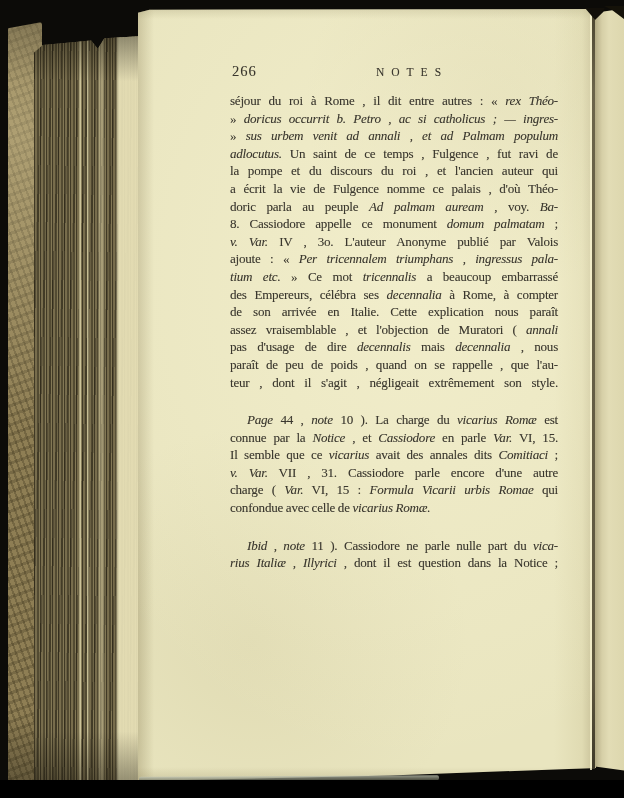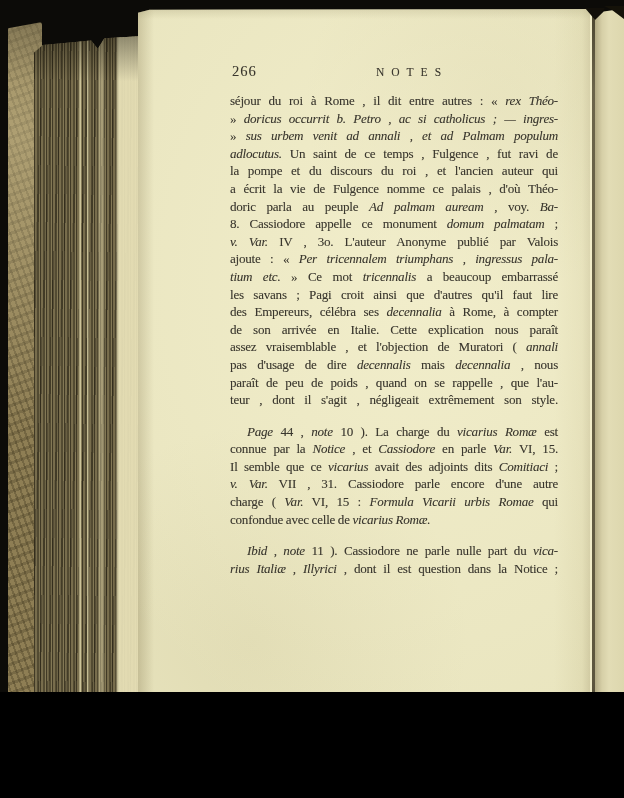--- a/index.html
+++ b/index.html
@@ -1,17 +1,17 @@
 <!DOCTYPE html>
 <html><head>
 <meta charset="utf-8">
 <style>
   html,body { margin:0; padding:0; background:#000; }
   #stage {
-    position:relative; width:624px; height:692px; overflow:hidden;
+    position:relative; width:624px; height:780px; overflow:hidden;
     background:#0c0b08;
     background-image: radial-gradient(ellipse at 50% 50%, rgba(40,36,24,.25), rgba(0,0,0,0) 70%);
     font-family:"Liberation Serif","DejaVu Serif",serif;
     text-decoration:underline;
   }
   
   .cover-edge {
     position:absolute; left:8px; top:22px; width:34px; height:770px;
     background-color:#8e7e54;
     background-image:
@@ -72,21 +72,21 @@
   .text-layer { position:absolute; left:230px; top:63px; width:328px; color:#3a372e;
     text-shadow:0.2px 0.2px 0 rgba(58,55,46,.3); }
   .header-row { position:relative; height:20px; }
   .page-number { position:absolute; left:2px; top:0; font-size:14.5px; letter-spacing:1px; }
   .running-header { position:absolute; left:50%; top:2.5px; transform:translateX(calc(-50% + 3px));
     font-size:11.5px; letter-spacing:7px;margin-left:15px; }
   .page-text { margin-top:9px; font-size:13px; line-height:17.6px; letter-spacing:-0.2px; word-spacing:-0.3px; }
   .line { text-align:justify; text-align-last:justify; }
   .para.no-just-last .line.lastline { text-align-last:left; }
   .para.indent .line:first-child { text-indent:17px; }
-  .para + .para { margin-top:14px; }
+  .para + .para { margin-top:20px; }
   .line i { font-style:italic; }
 </style>
 </head>
 <body>
 
 <div id="stage">
   <div class="cover-edge"></div>
   <div class="page-stack"></div>
   <div class="page-main"></div>
   <div class="bottom-edge"></div>
@@ -107,32 +107,31 @@
           <div class="line"><span>» </span><i>doricus occurrit b. Petro , ac si catholicus ; — ingres-</i></div>
           <div class="line"><span>» </span><i>sus urbem venit ad annali , et ad Palmam populum</i></div>
           <div class="line"><i>adlocutus.</i><span> Un saint de ce temps , Fulgence , fut ravi de</span></div>
           <div class="line"><span>la pompe et du discours du roi , et l'ancien auteur qui</span></div>
           <div class="line"><span>a écrit la vie de Fulgence nomme ce palais , d'où Théo-</span></div>
           <div class="line"><span>doric parla au peuple </span><i>Ad palmam auream</i><span> , voy. </span><i>Ba-</i></div>
           <div class="line"><span>8. Cassiodore appelle ce monument </span><i>domum palmatam</i><span> ;</span></div>
           <div class="line"><i>v. Var.</i><span> IV , 3o. L'auteur Anonyme publié par Valois</span></div>
           <div class="line"><span>ajoute : « </span><i>Per tricennalem triumphans , ingressus pala-</i></div>
           <div class="line"><i>tium etc.</i><span> » Ce mot </span><i>tricennalis</i><span> a beaucoup embarrassé</span></div>
-          <div class="line"><span>les savans ; Pagi croit ainsi que d'autres qu'il faut lire</span></div>
           <div class="line"><span>des Empereurs, célébra ses </span><i>decennalia</i><span> à Rome, à compter</span></div>
           <div class="line"><span>de son arrivée en Italie. Cette explication nous paraît</span></div>
           <div class="line"><span>assez vraisemblable , et l'objection de Muratori ( </span><i>annali</i></div>
           <div class="line"><span>pas d'usage de dire </span><i>decennalis</i><span> mais </span><i>decennalia</i><span> , nous</span></div>
           <div class="line"><span>paraît de peu de poids , quand on se rappelle , que l'au-</span></div>
           <div class="line lastline"><span>teur , dont il s'agit , négligeait extrêmement son style.</span></div>
         </div>
         <div class="para indent no-just-last">
           <div class="line"><i>Page </i><span>44 , </span><i>note </i><span>10 ). La charge du </span><i>vicarius Romæ</i><span> est</span></div>
           <div class="line"><span>connue par la </span><i>Notice</i><span> , et </span><i>Cassiodore</i><span> en parle </span><i>Var.</i><span> VI, 15.</span></div>
-          <div class="line"><span>Il semble que ce </span><i>vicarius</i><span> avait des adjoints dits </span><i>Comitiaci</i><span> ;</span></div>
+          <div class="line"><span>Il semble que ce </span><i>vicarius</i><span> avait des annales dits </span><i>Comitiaci</i><span> ;</span></div>
           <div class="line"><i>v. Var.</i><span> VII , 31. Cassiodore parle encore d'une autre</span></div>
           <div class="line"><span>charge ( </span><i>Var.</i><span> VI, 15 : </span><i>Formula Vicarii urbis Romae</i><span> qui</span></div>
           <div class="line lastline"><span>confondue avec celle de </span><i>vicarius Romæ.</i></div>
         </div>
         <div class="para indent">
           <div class="line"><i>Ibid</i><span> , </span><i>note </i><span>11 ). Cassiodore ne parle nulle part du </span><i>vica-</i></div>
           <div class="line lastline"><i>rius Italiæ , Illyrici</i><span> , dont il est question dans la Notice ;</span></div>
         </div>
       </div>
   </div>

